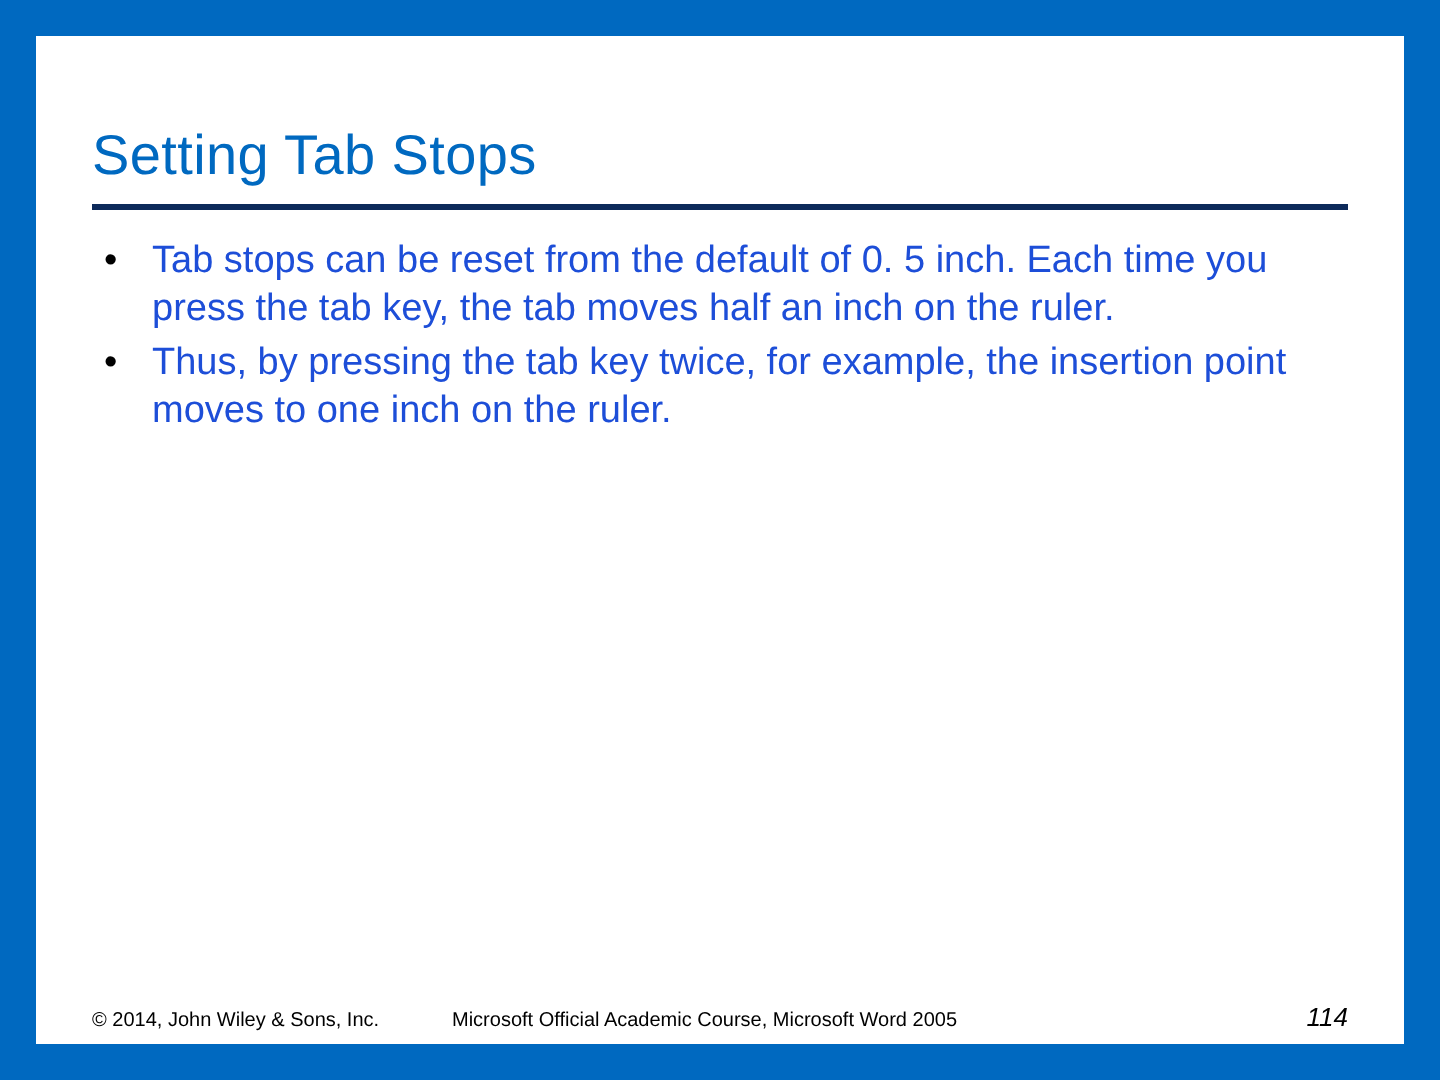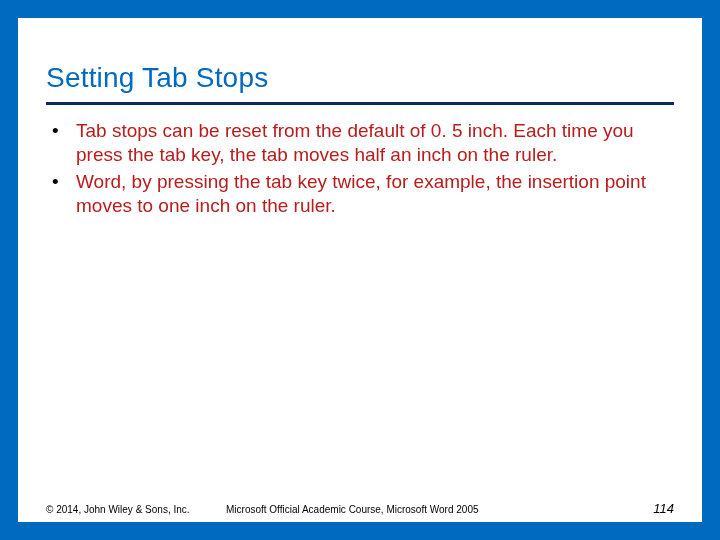--- a/index.html
+++ b/index.html
@@ -33,21 +33,21 @@
   }
   .bullets {
     list-style: none;
     padding-left: 2px;
   }
   .bullets li {
     position: relative;
     padding-left: 28px;
     font-size: 19px;
     line-height: 1.28;
-    color: #b91c1c;
+    color: #1d4ed8;
     margin-bottom: 2px;
   }
   .bullets li::before {
     content: "•";
     position: absolute;
     left: 4px;
     top: 0;
     font-size: 19px;
     color: #000;
   }
@@ -67,21 +67,21 @@
 </style>
 </head>
 <body>
 
 <div class="slide">
   <div class="inner">
     <h1 class="title">Setting Tab Stops</h1>
     <div class="rule"></div>
     <ul class="bullets">
       <li>Tab stops can be reset from the default of 0. 5 inch. Each time you press the tab key, the tab moves half an inch on the ruler.</li>
-      <li>Word, by pressing the tab key twice, for example, the insertion point moves to one inch on the ruler.</li>
+      <li>Thus, by pressing the tab key twice, for example, the insertion point moves to one inch on the ruler.</li>
     </ul>
     <div class="footer">
       <div class="copyright">© 2014, John Wiley &amp; Sons, Inc.</div>
       <div class="course">Microsoft Official Academic Course, Microsoft Word 2005</div>
       <div class="pagenum">114</div>
     </div>
   </div>
 </div>
 
 </body></html>

